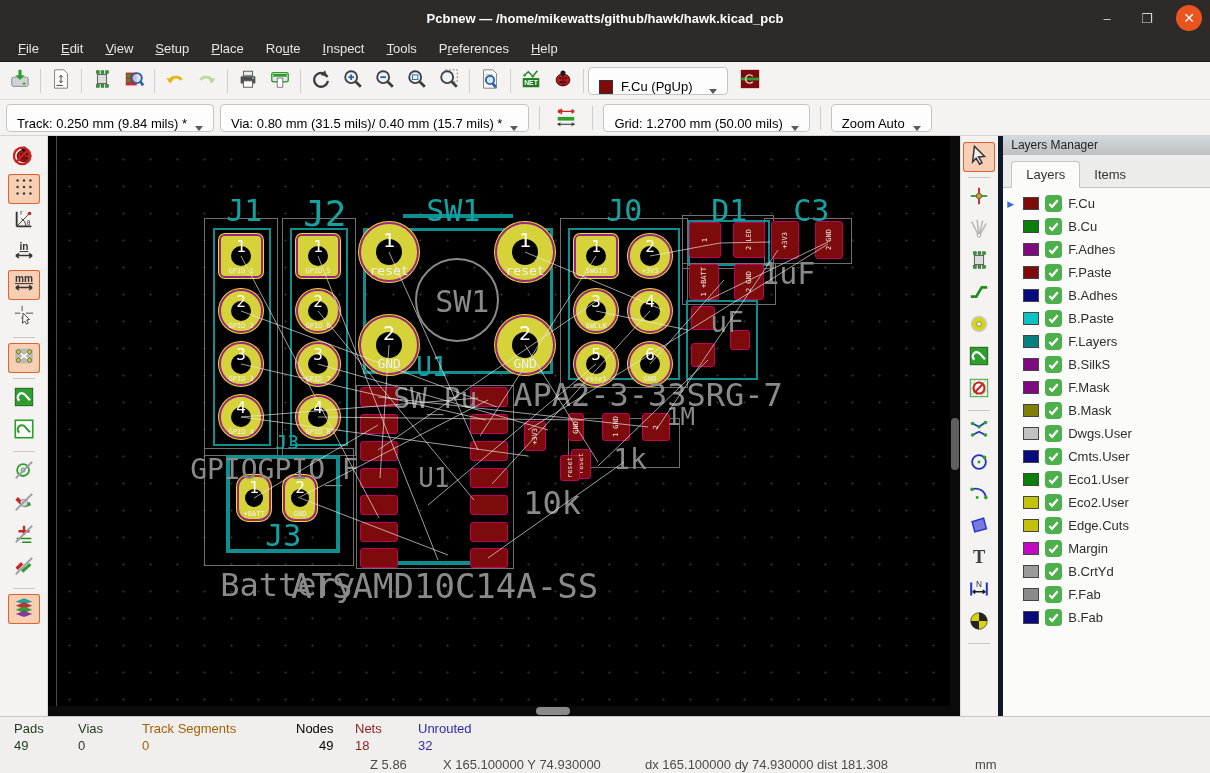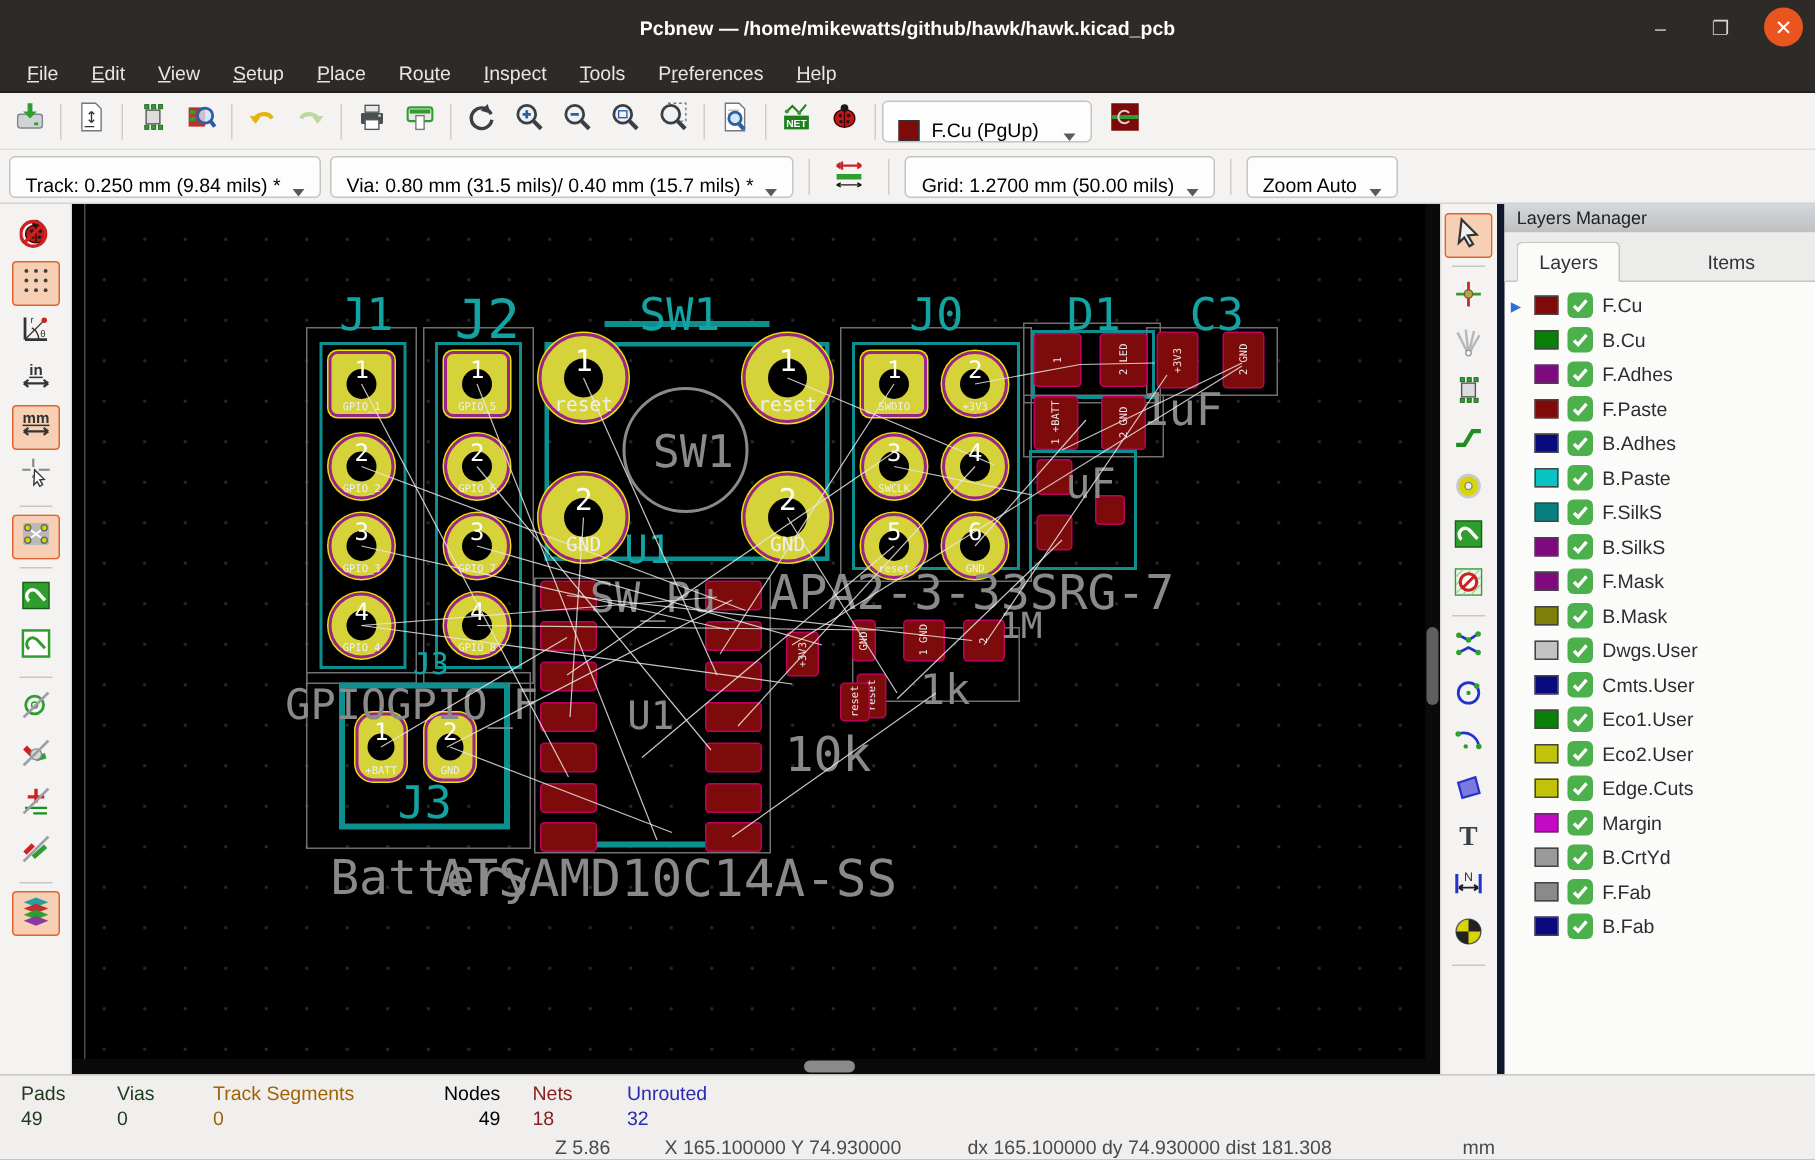--- a/index.html
+++ b/index.html
@@ -51,21 +51,21 @@
   .pad-num { position:absolute; width:100%; text-align:center; color:#fff; font-family:"DejaVu Sans Mono",monospace; z-index:3; }
   .pad-lbl { position:absolute; width:100%; text-align:center; color:#efefef; font-family:"DejaVu Sans Mono",monospace; z-index:3; white-space:nowrap; }
   .smd-pad { position:absolute; background:#7e0b0b; border:1px solid #c00060; border-radius:3px; display:flex; align-items:center; justify-content:center; }
   .smd-lbl { writing-mode:vertical-rl; transform:rotate(180deg); color:#e8e8e8; font-size:7px; font-family:"DejaVu Sans Mono",monospace; line-height:1; white-space:nowrap; }
   #ratsnest { position:absolute; left:0; top:0; z-index:5; }
   #sw1-circle { position:absolute; border:2px solid #8a8a8a; border-radius:50%; }
 
   
   #layers-panel { width:220px; background:#fbfbfa; display:flex; flex-direction:column; border-left:5px solid #0f172a; }
   #lp-header { height:19px; background:linear-gradient(#d3d9de,#bfbfbf); font-size:12px; color:#222; padding:2px 8px; }
-  #lp-tabs { height:33px; background:#ececeb; display:flex; align-items:flex-end; padding-left:8px; border-bottom:1px solid #c6c4c1;gap:44px; }
+  #lp-tabs { height:33px; background:#ececeb; display:flex; align-items:flex-end; padding-left:8px; border-bottom:1px solid #c6c4c1; }
   .lp-tab { font-size:13px; color:#333; padding:5px 14px; }
   .lp-tab.active { background:#fbfbfa; border:1px solid #c6c4c1; border-bottom:1px solid #fbfbfa; border-radius:4px 4px 0 0; margin-bottom:-1px; }
   #layer-list { padding:4px 0; overflow:hidden; }
   .layer-row { display:flex; align-items:center; height:23px; padding-left:4px; gap:6px; }
   .layer-arrow { width:10px; font-size:9px; color:#2f6fd6; }
   .layer-swatch { width:16px; height:13px; border:1px solid #444; }
   .layer-check { width:17px; height:17px; border-radius:4px; background:#4cb04c; display:flex; align-items:center; justify-content:center; }
   .layer-name { font-size:13px; color:#2d2d2d; }
 
   
@@ -808,21 +808,21 @@
           <span class="layer-name">B.Paste</span>
         </div>
         <div class="layer-row">
           <span class="layer-arrow"></span>
           <span class="layer-swatch" style="background: rgb(10, 127, 127);"></span>
           <span class="layer-check">
             <svg viewBox="0 0 14 14" width="13" height="13">
               <path d="M2.5 7.5l3 3 6-7" fill="none" stroke="#fff" stroke-width="2.4"></path>
             </svg>
           </span>
-          <span class="layer-name">F.SilkS</span>
+          <span class="layer-name">F.Layers</span>
         </div>
         <div class="layer-row">
           <span class="layer-arrow"></span>
           <span class="layer-swatch" style="background: rgb(127, 10, 127);"></span>
           <span class="layer-check">
             <svg viewBox="0 0 14 14" width="13" height="13">
               <path d="M2.5 7.5l3 3 6-7" fill="none" stroke="#fff" stroke-width="2.4"></path>
             </svg>
           </span>
           <span class="layer-name">B.SilkS</span>

